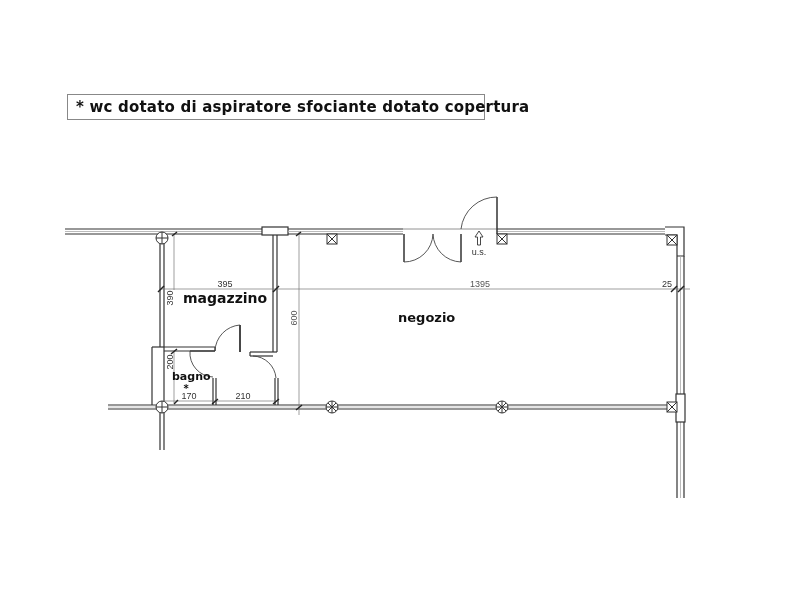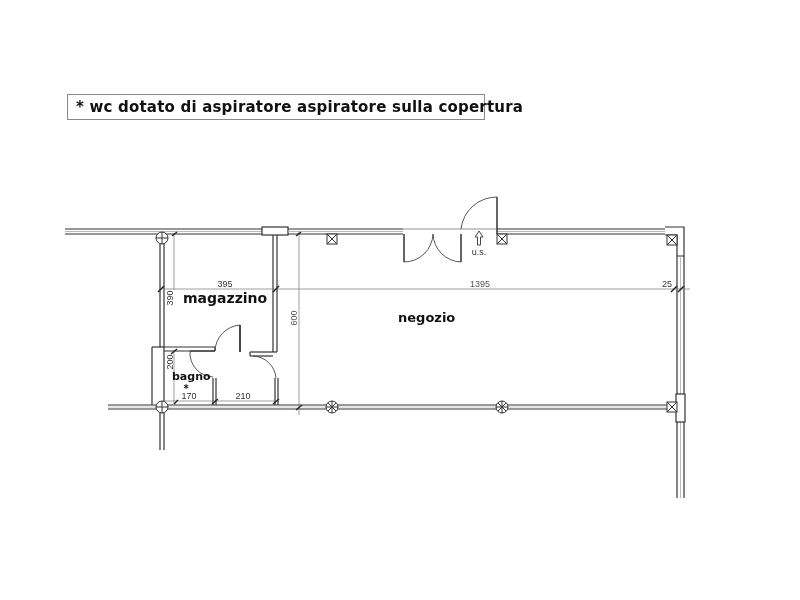--- a/index.html
+++ b/index.html
@@ -12,21 +12,21 @@
   }
   svg#plan { position: absolute; left: 0; top: 0; }
   .lbl { font-family: "DejaVu Sans", sans-serif; font-weight: bold; fill: #111; }
   .dim { font-family: "Liberation Sans", sans-serif; font-size: 9px; fill: #333; }
   .dimlight { font-family: "Liberation Sans", sans-serif; font-size: 9px; fill: #555; }
 </style>
 </head>
 <body>
 
 <div id="note">
-  <span>* wc dotato di aspiratore aspiratore sulla copertura</span>
+  <span>* wc dotato di aspiratore sfociante dotato copertura</span>
 </div>
 
 <svg id="plan" width="800" height="600" viewBox="0 0 800 600">
 
   <g stroke="#333" stroke-width="1.2" fill="none">
     <line x1="65" y1="229" x2="262" y2="229"></line>
     <line x1="65" y1="234" x2="262" y2="234"></line>
     <line x1="65" y1="231.5" x2="262" y2="231.5" stroke="#aaa" stroke-width="0.8"></line>
     <rect x="262" y="227" width="26" height="8" fill="#fff"></rect>
     <line x1="288" y1="229" x2="403" y2="229"></line>

